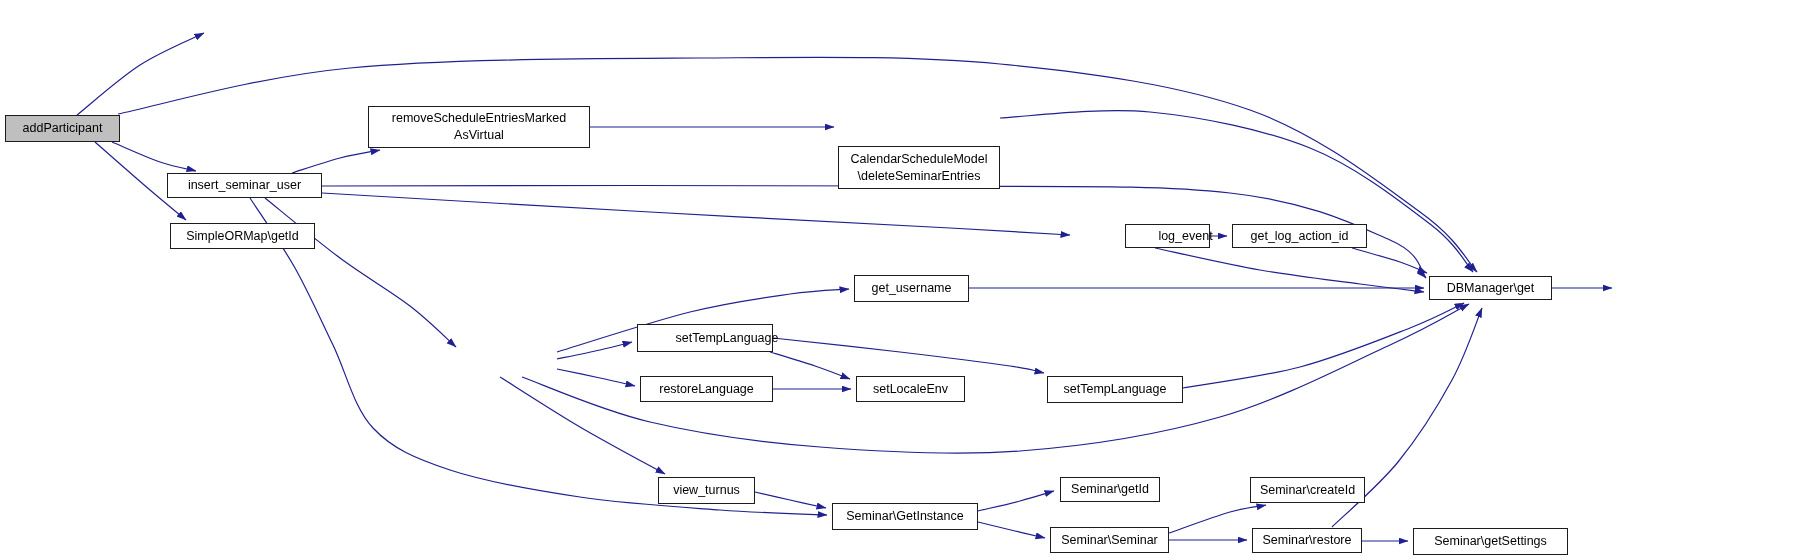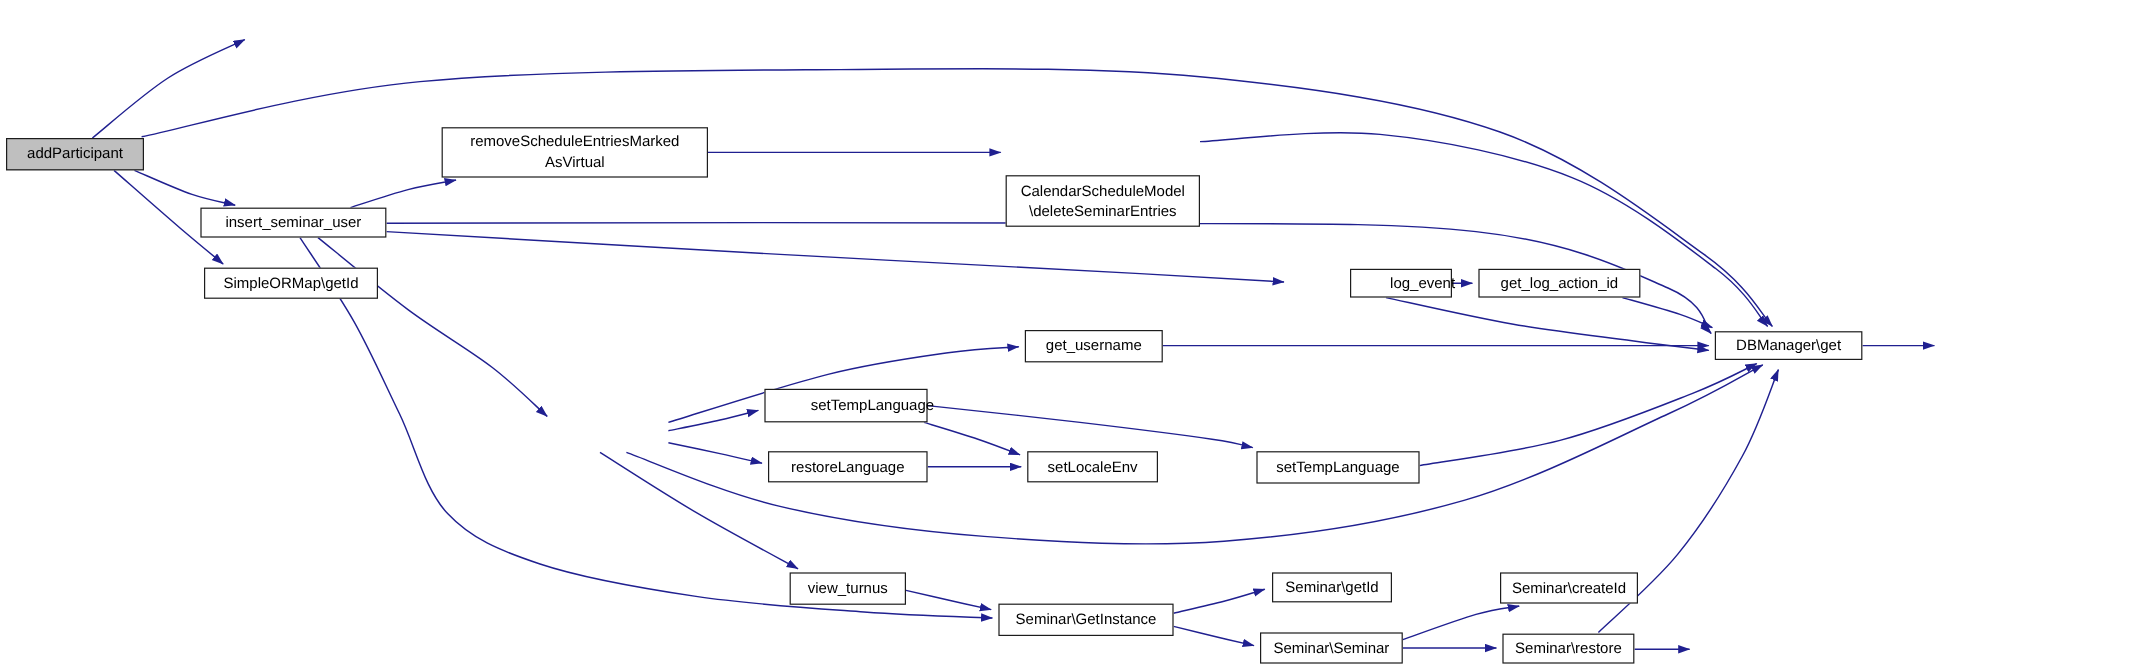--- a/index.html
+++ b/index.html
@@ -78,13 +78,14 @@
     <div class="node" style="left: 637px; top: 324px; width: 136px; height: 28px; padding-left: 44px;">setTempLanguage</div>
     <div class="node" style="left: 640px; top: 376px; width: 133px; height: 26px;">restoreLanguage</div>
     <div class="node" style="left: 856px; top: 376px; width: 109px; height: 26px;">setLocaleEnv</div>
     <div class="node" style="left: 1047px; top: 376px; width: 136px; height: 27px;">setTempLanguage</div>
     <div class="node" style="left: 658px; top: 477px; width: 97px; height: 27px;">view_turnus</div>
     <div class="node" style="left: 1060px; top: 477px; width: 100px; height: 25px;">Seminar\getId</div>
     <div class="node" style="left: 1250px; top: 477px; width: 115px; height: 26px;">Seminar\createId</div>
     <div class="node" style="left: 832px; top: 503px; width: 146px; height: 27px;">Seminar\GetInstance</div>
     <div class="node" style="left: 1050px; top: 527px; width: 119px; height: 26px;">Seminar\Seminar</div>
     <div class="node" style="left: 1252px; top: 528px; width: 110px; height: 25px;">Seminar\restore</div>
+    <div class="node" style="left: 1413px; top: 528px; width: 155px; height: 27px;">Seminar\getSettings</div>
   </div>
 
 </body></html>

